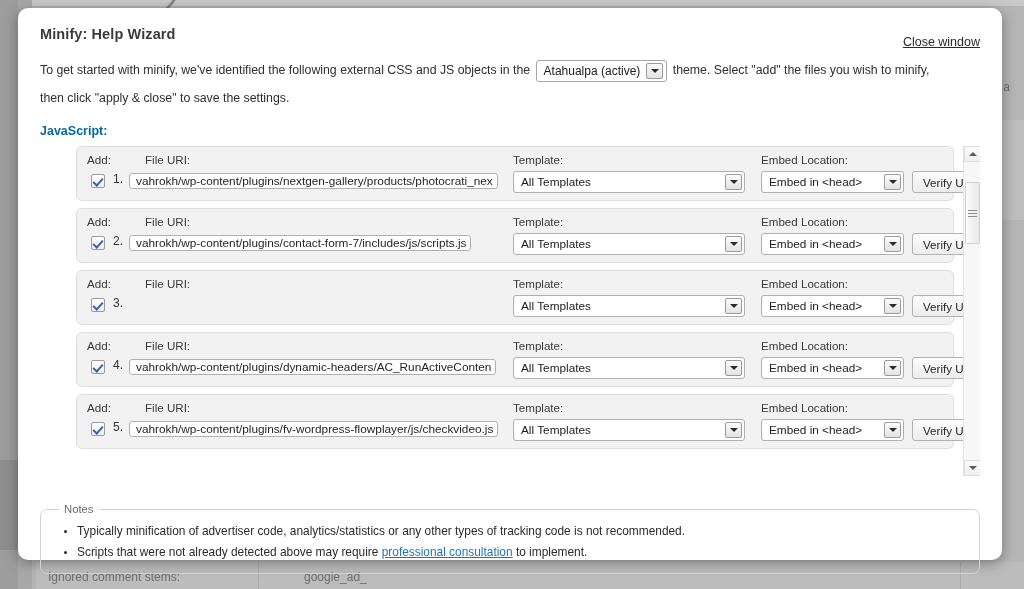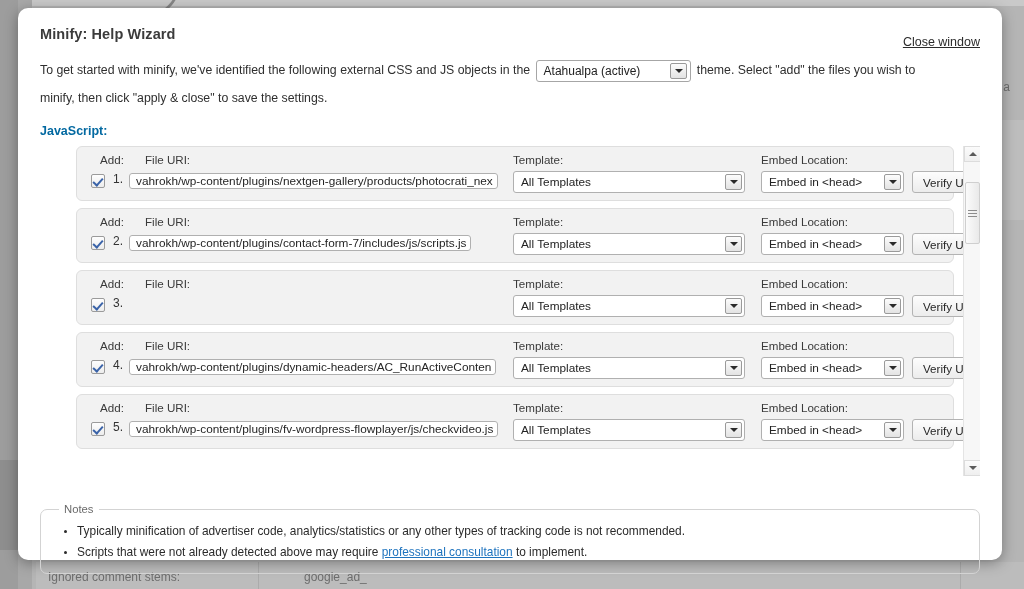--- a/index.html
+++ b/index.html
@@ -61,21 +61,20 @@
   }
 
   
   .win-select {
     display: inline-flex; align-items: center; vertical-align: middle;
     height: 22px; background: #fff;
     border: 1px solid #a6a6a6; border-radius: 3px;
     padding: 0 3px 0 7px; margin: 0 2px;
     font-size: 12px; color: #222;
     box-shadow: inset 0 1px 0 #fff;
-    gap: 24px;
   }
   .win-select .sel-val { padding-right: 6px; white-space: nowrap; }
   .sel-arrow {
     width: 17px; height: 16px; flex: 0 0 17px;
     border: 1px solid #9a9a9a; border-radius: 2px;
     background: linear-gradient(#fcfcfc, #e3e3e3);
     display: flex; align-items: center; justify-content: center;
   }
   .sel-arrow::after {
     content: ""; width: 0; height: 0;
@@ -108,21 +107,21 @@
   }
   .row-headers {
     position: absolute; top: 6px; left: 0; right: 0; height: 15px;
   }
   .row-fields {
     position: absolute; top: 24px; left: 0; right: 0; height: 26px;
   }
   .col-lbl {
     position: absolute; font-size: 11.6px; color: #3a3a3a;
   }
-  .lbl-add   { left: 23px; }
+  .lbl-add   { left: 10px; }
   .lbl-uri   { left: 68px; }
   .lbl-tpl   { left: 436px; }
   .lbl-embed { left: 684px; }
 
   .cell { position: absolute; }
   .cell-check { left: 14px; top: 3px; }
   .cell-num   { left: 36px; top: 1px; font-size: 12px; color: #333; }
   .cell-uri   { left: 52px; top: 0; width: 356px; }
   .cell-tpl   { left: 436px; top: 0; width: 232px; }
   .cell-embed { left: 684px; top: 0; width: 143px; }

